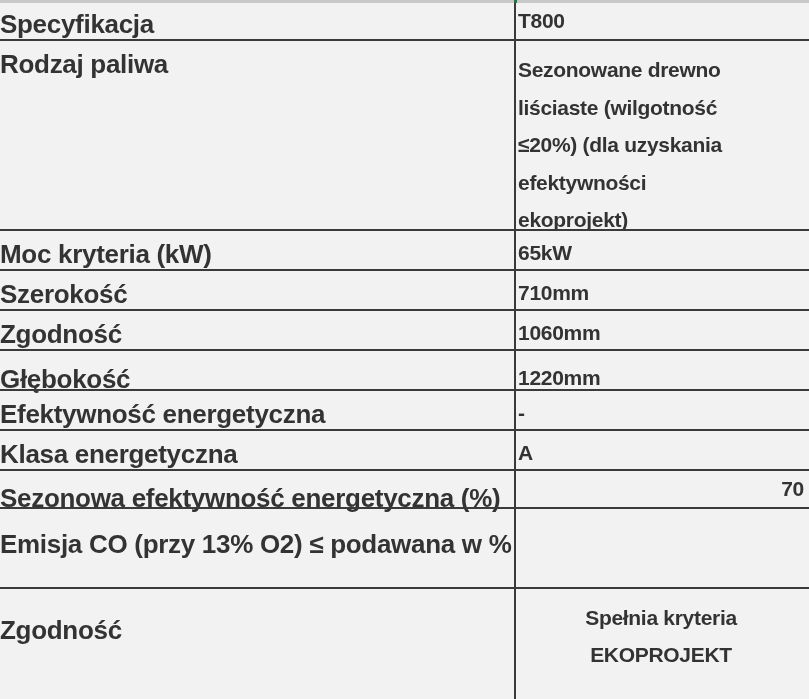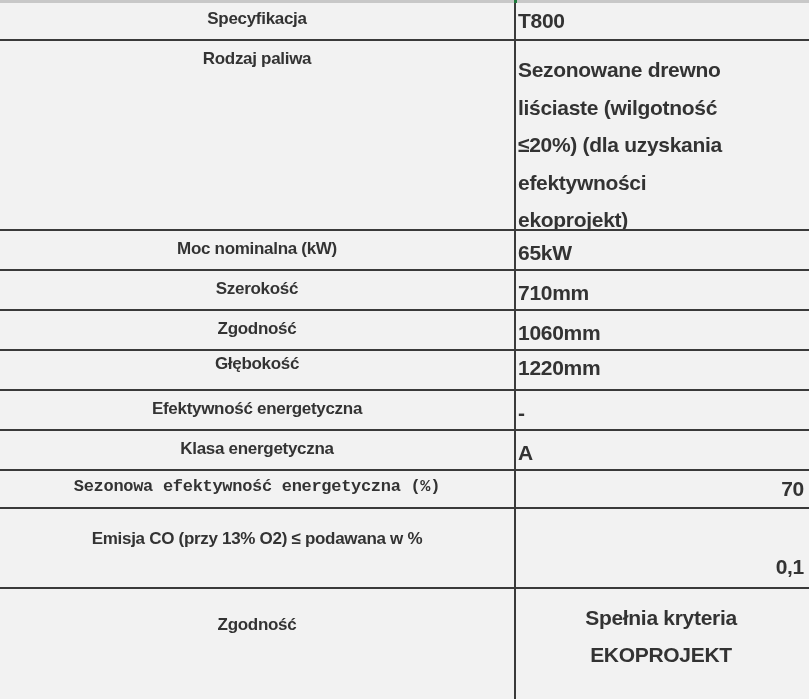--- a/index.html
+++ b/index.html
@@ -10,21 +10,21 @@
     color:#333333;
     position:relative;
   }
   .topline { position:absolute; left:0; top:0; width:809px; height:3px; background:#c8c8c8; }
   .greendot { position:absolute; left:514px; top:0; width:3px; height:3px; background:#1e7a3c; }
   .vline { position:absolute; left:514px; top:0; width:2px; height:699px; background:#3a3a3a; }
   .hline { position:absolute; left:0; width:809px; height:2px; background:#3a3a3a; }
   .row { position:absolute; left:0; width:809px; }
   .cell-l {
     position:absolute; left:0; width:514px; top:0; bottom:0;
-    text-align:center; font-weight:bold; font-size:17px;
+    text-align:left; font-weight:bold; font-size:26px;
     letter-spacing:-0.3px;
   }
   .cell-r {
     position:absolute; left:518px; width:286px; top:0; bottom:0;
     font-weight:bold; font-size:21px; letter-spacing:-0.3px;
   }
   .cell-l span, .cell-r span { display:block; }
   .right-align { text-align:right; }
   .center-align { text-align:center; }
 </style>
@@ -56,21 +56,21 @@
       <span>liściaste (wilgotność</span>
       <span>≤20%) (dla uzyskania</span>
       <span>efektywności</span>
       <span>ekoprojekt)</span>
     </div>
   </div>
   <div class="hline" style="top:229px;"></div>
 
   <div class="row" style="top:231px;height:38px;">
     <div class="cell-l" style="padding-top:8px;">
-      <span>Moc nominalna (kW)</span>
+      <span>Moc kryteria (kW)</span>
     </div>
     <div class="cell-r" style="padding-top:10px;">
       <span>65kW</span>
     </div>
   </div>
   <div class="hline" style="top:269px;"></div>
 
   <div class="row" style="top:271px;height:48px;">
     <div class="cell-l" style="padding-top:8px;">
       <span>Szerokość</span>
@@ -84,21 +84,21 @@
   <div class="row" style="top:311px;height:38px;">
     <div class="cell-l" style="padding-top:8px;">
       <span>Zgodność</span>
     </div>
     <div class="cell-r" style="padding-top:10px;">
       <span>1060mm</span>
     </div>
   </div>
   <div class="hline" style="top:349px;"></div>
 
-  <div class="row" style="top:346px;height:50px;">
+  <div class="row" style="top:356px;height:50px;">
     <div class="cell-l" style="padding-top:8px;">
       <span>Głębokość</span>
     </div>
     <div class="cell-r" style="padding-top:10px;">
       <span>1220mm</span>
     </div>
   </div>
   <div class="hline" style="top:389px;"></div>
 
   <div class="row" style="top:391px;height:38px;">
@@ -115,35 +115,32 @@
     <div class="cell-l" style="padding-top:8px;">
       <span>Klasa energetyczna</span>
     </div>
     <div class="cell-r" style="padding-top:10px;">
       <span>A</span>
     </div>
   </div>
   <div class="hline" style="top:469px;"></div>
 
   <div class="row" style="top:471px;height:36px;">
-    <div class="cell-l" style="padding-top:6px;font-family:Liberation Mono, monospace;">
+    <div class="cell-l" style="padding-top:12px;">
       <span>Sezonowa efektywność energetyczna (%)</span>
     </div>
     <div class="cell-r right-align" style="padding-top:6px;">
       <span>70</span>
     </div>
   </div>
   <div class="hline" style="top:507px;"></div>
 
   <div class="row" style="top:509px;height:78px;">
     <div class="cell-l" style="padding-top:20px;">
       <span>Emisja CO (przy 13% O2) ≤ podawana w %</span>
-    </div>
-    <div class="cell-r right-align" style="padding-top:46px;">
-      <span>0,1</span>
     </div>
   </div>
   <div class="hline" style="top:587px;"></div>
 
   <div class="row" style="top:589px;height:110px;">
     <div class="cell-l" style="padding-top:10px;margin-top:16px;">
       <span>Zgodność</span>
     </div>
     <div class="cell-r center-align" style="padding-top:10px;line-height:37px;">
       <span>Spełnia kryteria</span>

